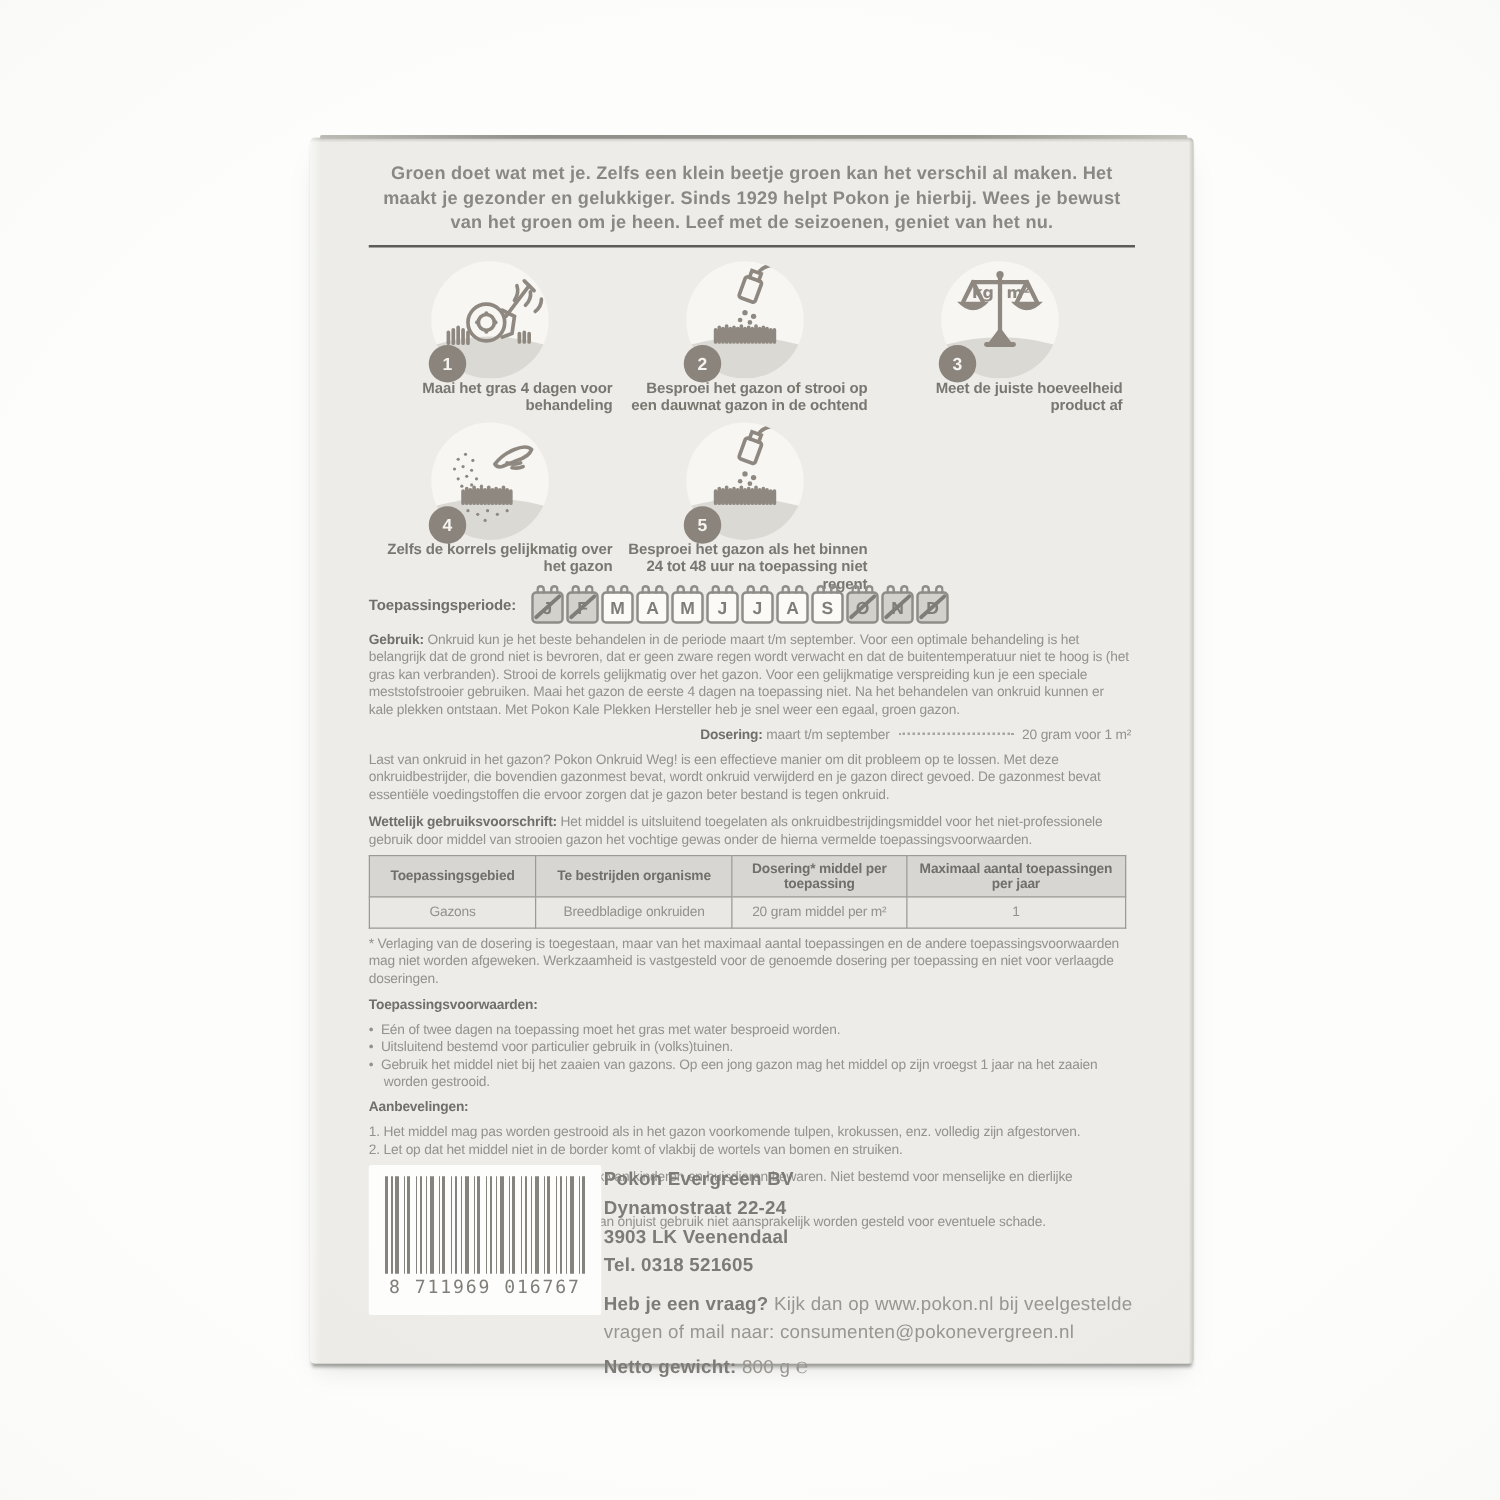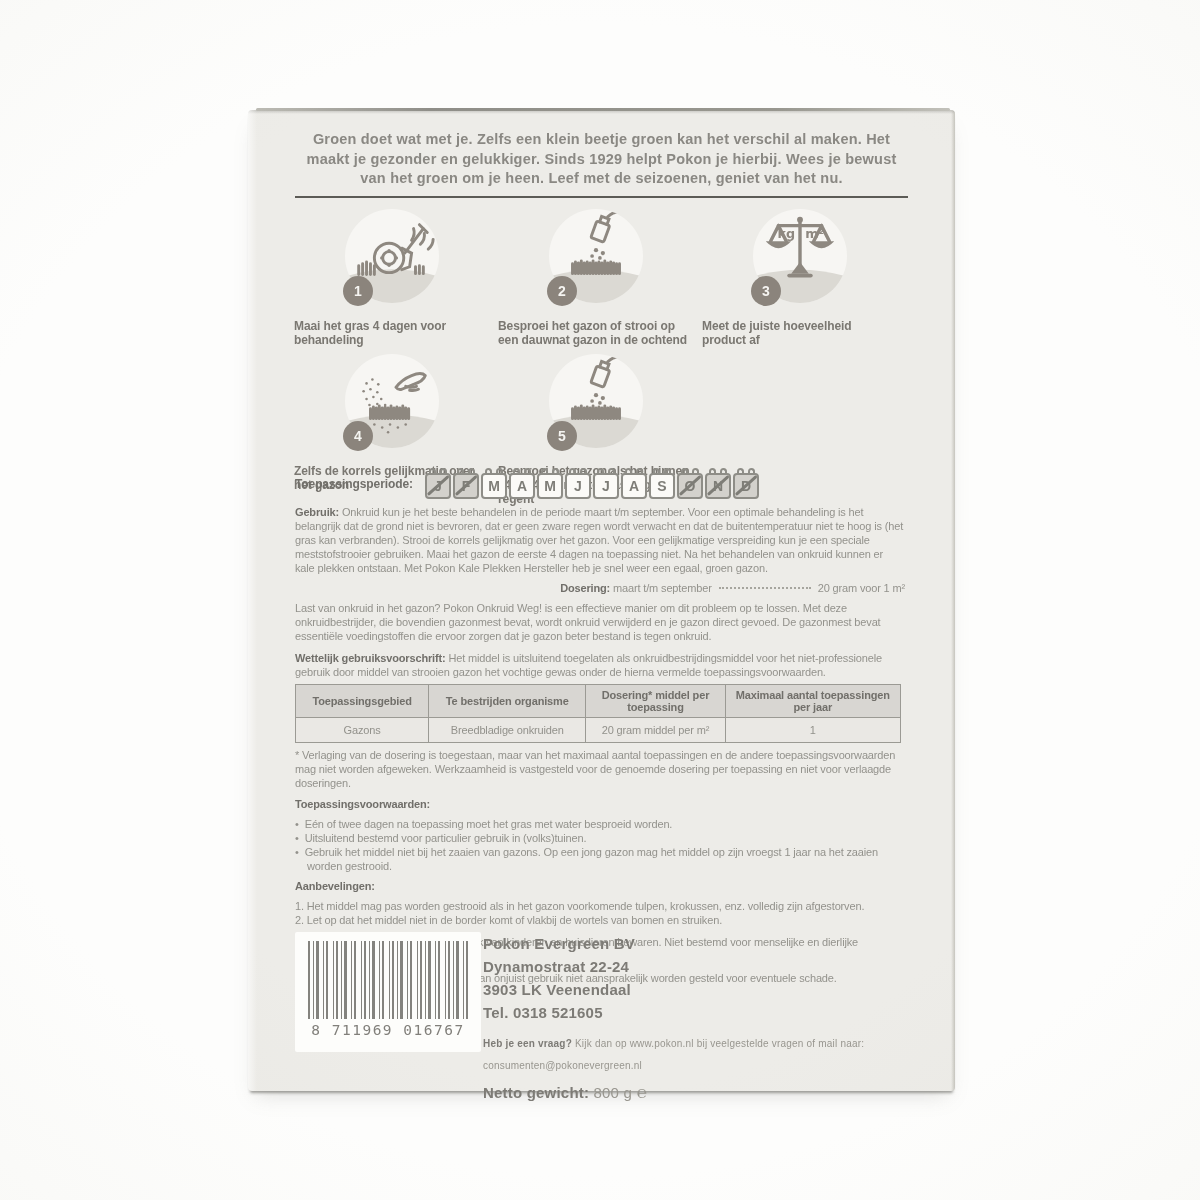--- a/index.html
+++ b/index.html
@@ -39,21 +39,21 @@
   .steps.second{padding-top:7px;}
   .step{width:204px;display:flex;flex-direction:column;align-items:center;}
   .circle{position:relative;width:94px;height:94px;}
   .circle .disc{width:94px;height:94px;border-radius:50%;background:#f7f6f3;overflow:hidden;}
   .badge{
     position:absolute;left:-2px;bottom:-3px;width:30px;height:30px;border-radius:50%;
     background:#8b847c;color:#f5f4f1;font-size:14px;font-weight:bold;
     display:flex;align-items:center;justify-content:center;
   }
   .caption{
-    margin-top:16px;text-align:left;
+    margin-top:0;text-align:right;
     font-size:12px;line-height:14px;font-weight:bold;color:#7a7771;
     max-width:196px;letter-spacing:-.1px;
   }
   
   .tz{
     position:absolute;left:47px;top:351px;width:610px;
     font-size:11px;line-height:14px;color:#93928c;letter-spacing:-.15px;
   }
   .tz b{color:#716f6a;}
   .tz p{margin:0 0 6px;}
@@ -107,21 +107,21 @@
       #84837e 18px 20px, transparent 20px 25px,
       #84837e 25px 26px, transparent 26px 28px);
   }
   .digits{
     margin-top:3px;text-align:center;
     font-family:"DejaVu Sans Mono","Liberation Mono",monospace;
     font-size:14.5px;color:#817f7a;letter-spacing:1.5px;white-space:nowrap;
   }
   .addr{margin-left:2px;width:440px;}
   .addr-line{font-size:15px;line-height:23px;font-weight:bold;color:#7d7b76;letter-spacing:.2px;}
-  .question{margin-top:9px;font-size:10px;line-height:22px;color:#98968f;letter-spacing:.2px;}
+  .question{margin-top:9px;font-size:15px;line-height:22px;color:#98968f;letter-spacing:.2px;}
   .question b{color:#7d7b76;}
   .netto{margin-top:6px;font-size:15px;color:#98968f;letter-spacing:.2px;}
   .netto b{color:#7d7b76;}
   .esign{font-size:17px;}
   svg text{font-family:"DejaVu Sans",sans-serif;}
 </style>
 </head>
 <body>
 
 <div class="stage">

